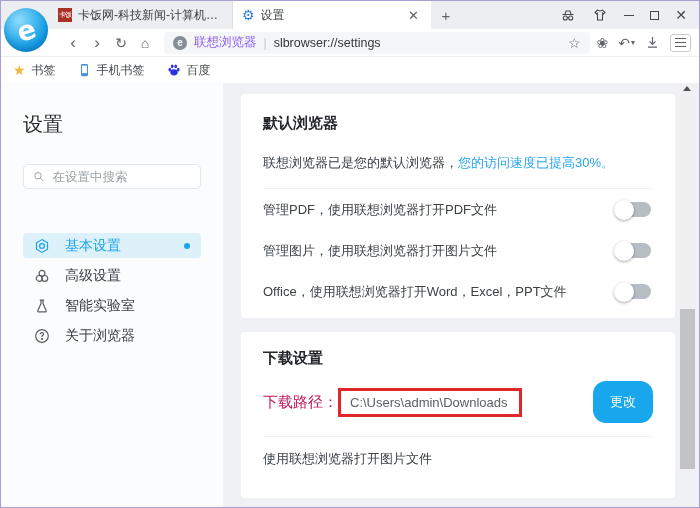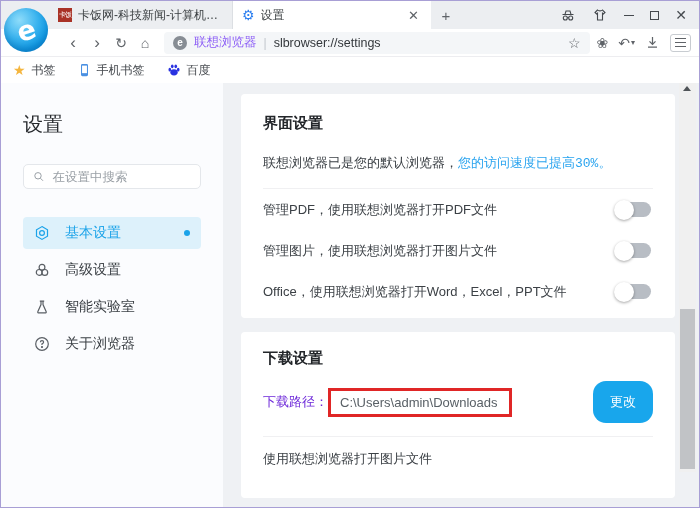--- a/index.html
+++ b/index.html
@@ -55,47 +55,47 @@
   .bookmarkbar { height:26px; flex:none; background:#fff; display:flex; align-items:center; padding:0 12px;
                  font-size:12px; color:#45494e; gap:22px; }
   .bm-item { display:flex; align-items:center; gap:6px; }
   .bm-star { color:#f5b63f; font-size:14px; line-height:1; }
 
   
   .content { flex:1; display:flex; min-height:0; }
   .sidebar { width:222px; flex:none; background:#fbfcfe; padding:28px 22px 0; }
   .side-title { font-size:20px; color:#26292d; margin-bottom:26px; }
   .searchbox { height:25px; border:1px solid #e4e7eb; border-radius:5px; background:#fff; display:flex;
-               align-items:center; gap:8px; padding:0 9px; margin-bottom:28px; }
+               align-items:center; gap:8px; padding:0 9px; margin-bottom:44px; }
   .searchbox input { border:0; outline:0; width:100%; font-size:12.5px; color:#333; background:transparent;
                      font-family:"Liberation Sans",sans-serif; }
   .searchbox input::placeholder { color:#9aa0a6; }
   .menu { display:flex; flex-direction:column; gap:5px; }
-  .menu-item { height:32px; display:flex; align-items:center; gap:15px; padding:0 11px; border-radius:4px;
+  .menu-item { height:25px; display:flex; align-items:center; gap:15px; padding:0 11px; border-radius:4px;
                font-size:14px; color:#3a3f44; }
   .menu-item.active { background:#ddf1fb; color:#1ba3e9; }
   .active-dot { width:6px; height:6px; border-radius:50%; background:#1ba3e9; margin-left:auto; }
   .micon { width:16px; height:16px; flex:none; }
 
   .main { flex:1; background:#eff1f4; position:relative; padding:0 24px 0 18px; overflow:hidden; min-width:0; }
   .card { background:#fff; border-radius:4px; }
   .card-partial { height:15px; overflow:hidden; padding:0 22px; border-radius:0 0 4px 4px; }
   .card-partial div { margin-top:-8px; font-size:14px; font-weight:bold; color:#23262a; }
   .card-default { margin-top:11px; padding:20px 22px 6px; }
   .card-title { font-size:15px; font-weight:bold; color:#23262a; }
-  .status-line { margin-top:21px; font-size:13px; color:#3c4146;font-family:Liberation Mono, monospace; }
+  .status-line { margin-top:21px; font-size:13px; color:#3c4146; }
   .status-hl { color:#2aa4ef; }
   .hr { height:1px; background:#f0f0f2; margin-top:16px; }
   .toggle-row { display:flex; align-items:center; justify-content:space-between; height:41px; font-size:13px; color:#3c4146; }
   .switch { width:34px; height:15px; background:#b8bdc4; border-radius:8px; position:relative; flex:none; margin-right:2px; }
   .switch .knob { position:absolute; left:-3px; top:-2.5px; width:20px; height:20px; border-radius:50%;
                   background:#fff; box-shadow:0 1px 3px rgba(0,0,0,.35); }
   .card-download { margin-top:14px; padding:17px 22px 28px; }
   .path-row { display:flex; align-items:center; margin-top:13px; }
-  .path-label { font-size:13px; color:#6d28d9; flex:none; }
+  .path-label { font-size:15px; color:#be185d; flex:none; }
   .path-box { border:3px solid #e02626; padding:4px 11px 4px 9px; font-size:13px; color:#596066; white-space:nowrap; }
   .change-btn { margin-left:auto; background:#18a6ec; color:#fff; border:none; border-radius:13px; height:42px;
                 padding:0 17px; font-size:13px; font-family:"Liberation Sans",sans-serif; }
   .hr2 { height:1px; background:#f0f0f2; margin:13px 0 0; }
   .ask-row { font-size:13px; color:#3c4146; padding:13px 0 2px; }
 
   
   .scrollbar { position:absolute; top:0; right:3px; width:17px; height:389px; background:#f0f0f0; }
   .scroll-up { position:absolute; top:3px; left:4px; width:0; height:0; border-left:4px solid transparent;
                border-right:4px solid transparent; border-bottom:5px solid #505458; }
@@ -244,21 +244,21 @@
           </svg>
           <span>关于浏览器</span>
         </div>
       </div>
     </div>
 
     <div class="main">
 
 
       <div class="card card-default">
-        <div class="card-title">界面设置</div>
+        <div class="card-title">默认浏览器</div>
         <div class="status-line">
           <span>联想浏览器已是您的默认浏览器，</span><span class="status-hl">您的访问速度已提高30%。</span>
         </div>
         <div class="hr"></div>
 
         <div class="toggle-row">
           <span>管理PDF，使用联想浏览器打开PDF文件</span>
           <span class="switch">
               <span class="knob"></span>
             </span>

